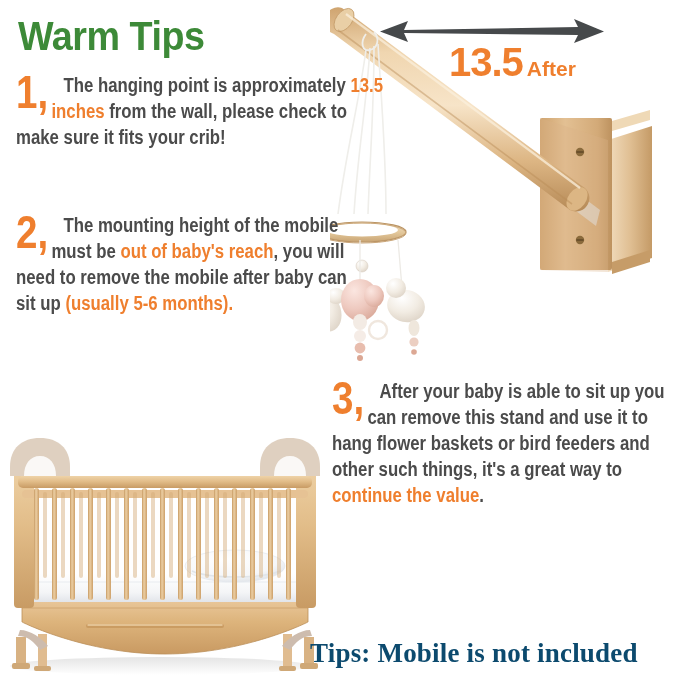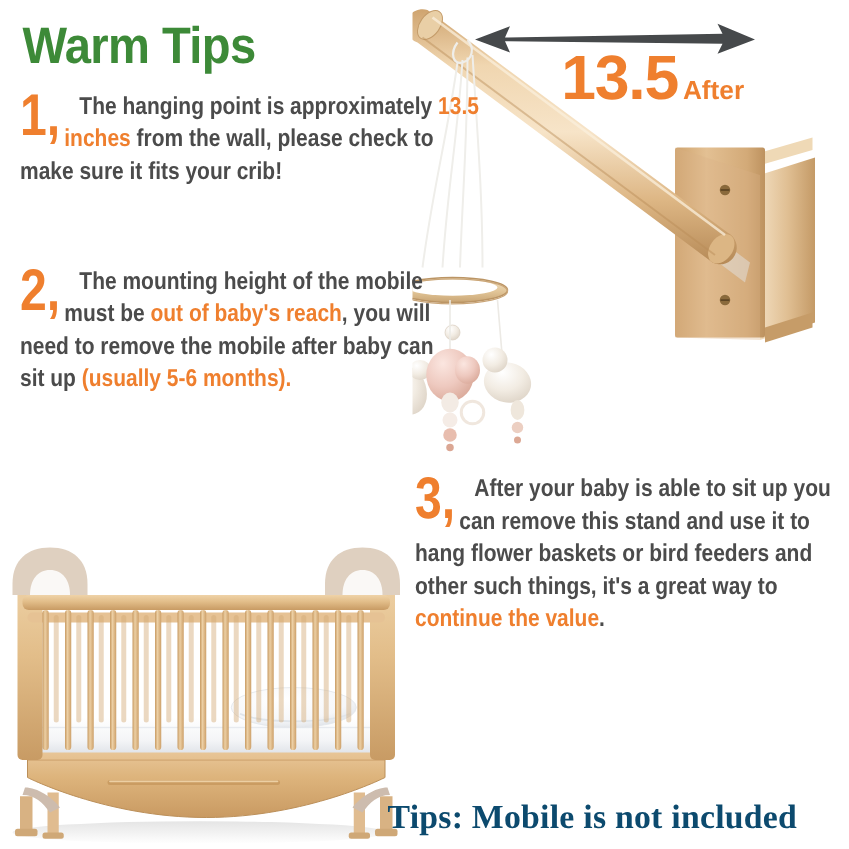--- a/index.html
+++ b/index.html
@@ -71,21 +71,21 @@
 
   
   .dim-arrow { position:absolute; left:378px; top:14px; }
   .dim-label {
     position:absolute; left:449px; top:42px;
     white-space:nowrap;
     color:#ef7f2e;
     font-family:"Liberation Sans", sans-serif;
     font-weight:bold;
   }
-  .dim-label .big { font-size:50px; line-height:40px; letter-spacing:-1px; }
+  .dim-label .big { font-size:40px; line-height:40px; letter-spacing:-1px; }
   .dim-label .small { font-size:21px; line-height:40px; vertical-align:baseline; margin-left:4px; }
 
   
   .photo { position:absolute; }
   #hanger-photo { left:330px; top:0px; width:349px; height:370px; }
   #crib-photo   { left:0px;   top:432px; width:330px; height:247px; }
   .photo svg { display:block; }
 </style>
 </head>
 <body>

